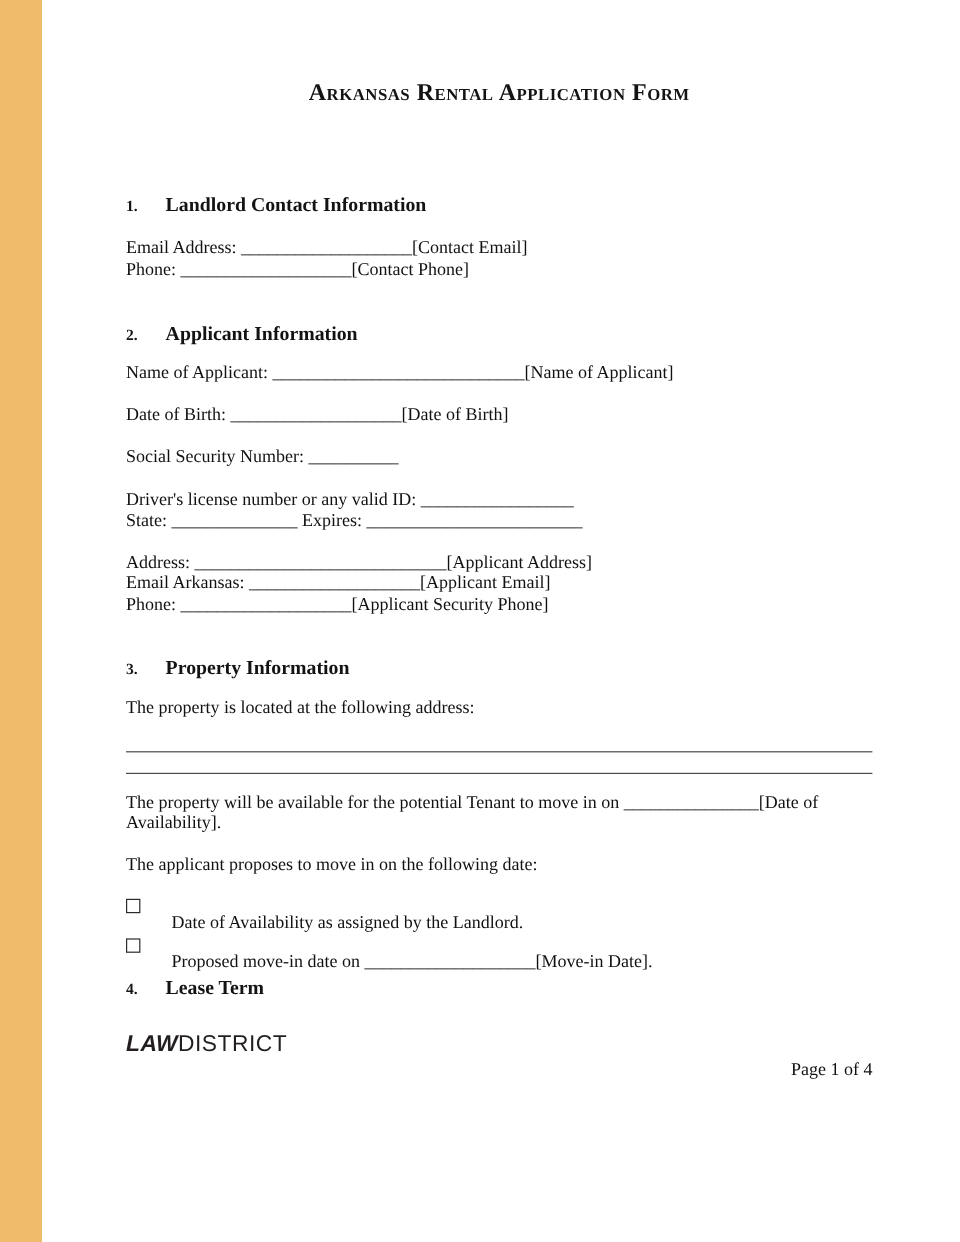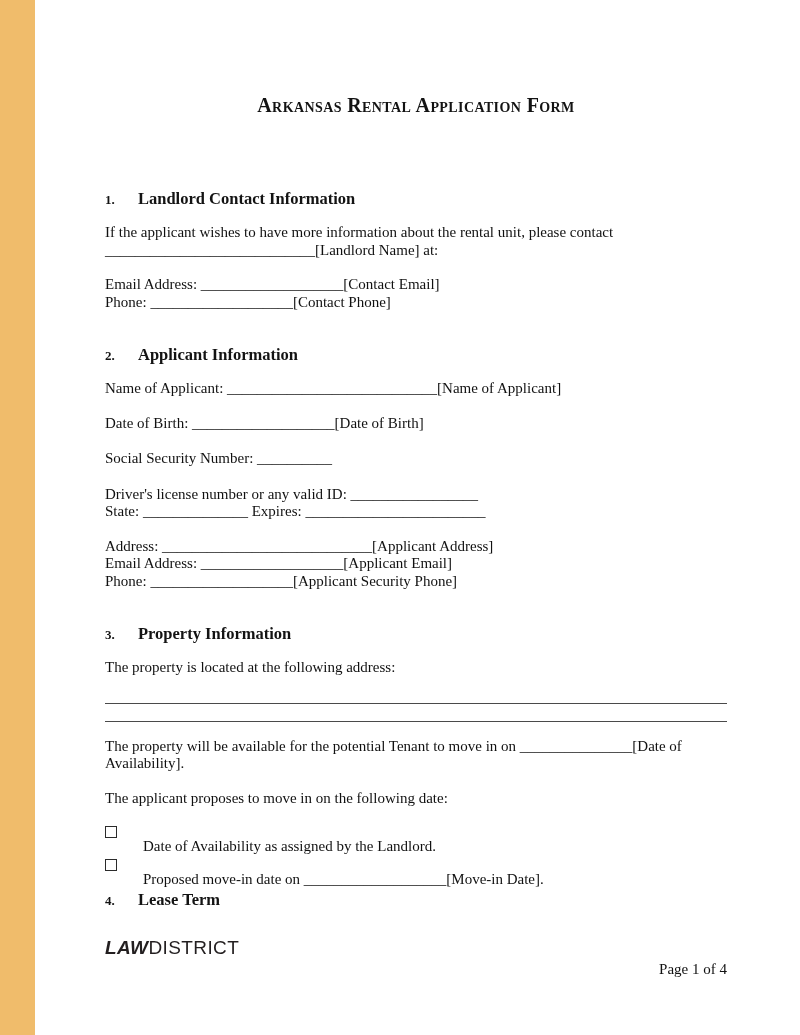--- a/index.html
+++ b/index.html
@@ -6,21 +6,21 @@
   body {
     width:800px; height:1035px; background:#ffffff; position:relative;
     font-family:"Liberation Serif", serif; color:#111;
     overflow:hidden;
   }
   .stripe {
     position:absolute; left:0; top:0; width:35px; height:1035px;
     background:#f0bc6b;
   }
   .content {
-    margin-left:105px; margin-right:73px; padding-top:92px;
+    margin-left:105px; margin-right:73px; padding-top:64px;
   }
   .doc-title {
     text-align:center; font-weight:bold; font-variant:small-caps;
     font-size:20px; line-height:26px; letter-spacing:0.4px; color:#131313;
   }
   .sec-heading {
     display:flex; align-items:baseline;
     font-weight:bold; font-size:16.5px; line-height:20px; color:#131313;
   }
   .sec-num { display:inline-block; width:33px; font-size:13px; font-weight:bold; }
@@ -60,43 +60,39 @@
 <div class="stripe" style="background: rgb(240, 188, 107);"></div>
 
 <div class="content">
 
   <div class="doc-title">Arkansas Rental Application Form</div>
 
   <div class="sec-heading mt-h1">
     <span class="sec-num">1.</span>
     <span>Landlord Contact Information</span>
   </div>
-  <div class="para mt-14">
-    <div class="line">If the applicant wishes to have more information about the rental unit, please contact</div>
-    <div class="line">____________________________[Landlord Name] at:</div>
-  </div>
   <div class="para mt-17">
     <div class="line">Email Address: ___________________[Contact Email]</div>
     <div class="line">Phone: ___________________[Contact Phone]</div>
   </div>
 
   <div class="sec-heading mt-36">
     <span class="sec-num">2.</span>
     <span>Applicant Information</span>
   </div>
   <div class="line mt-14">Name of Applicant: ____________________________[Name of Applicant]</div>
   <div class="line mt-17">Date of Birth: ___________________[Date of Birth]</div>
   <div class="line mt-18">Social Security Number: __________</div>
   <div class="para mt-18">
     <div class="line">Driver's license number or any valid ID: _________________</div>
     <div class="line">State: ______________ Expires: ________________________</div>
   </div>
   <div class="para mt-17">
     <div class="line">Address: ____________________________[Applicant Address]</div>
-    <div class="line">Email Address: ___________________[Applicant Email]</div>
+    <div class="line">Email Arkansas: ___________________[Applicant Email]</div>
     <div class="line">Phone: ___________________[Applicant Security Phone]</div>
   </div>
 
   <div class="sec-heading mt-36">
     <span class="sec-num">3.</span>
     <span>Property Information</span>
   </div>
   <div class="line mt-14">The property is located at the following address:</div>
   <div class="rule rule-first"></div>
   <div class="rule"></div>

